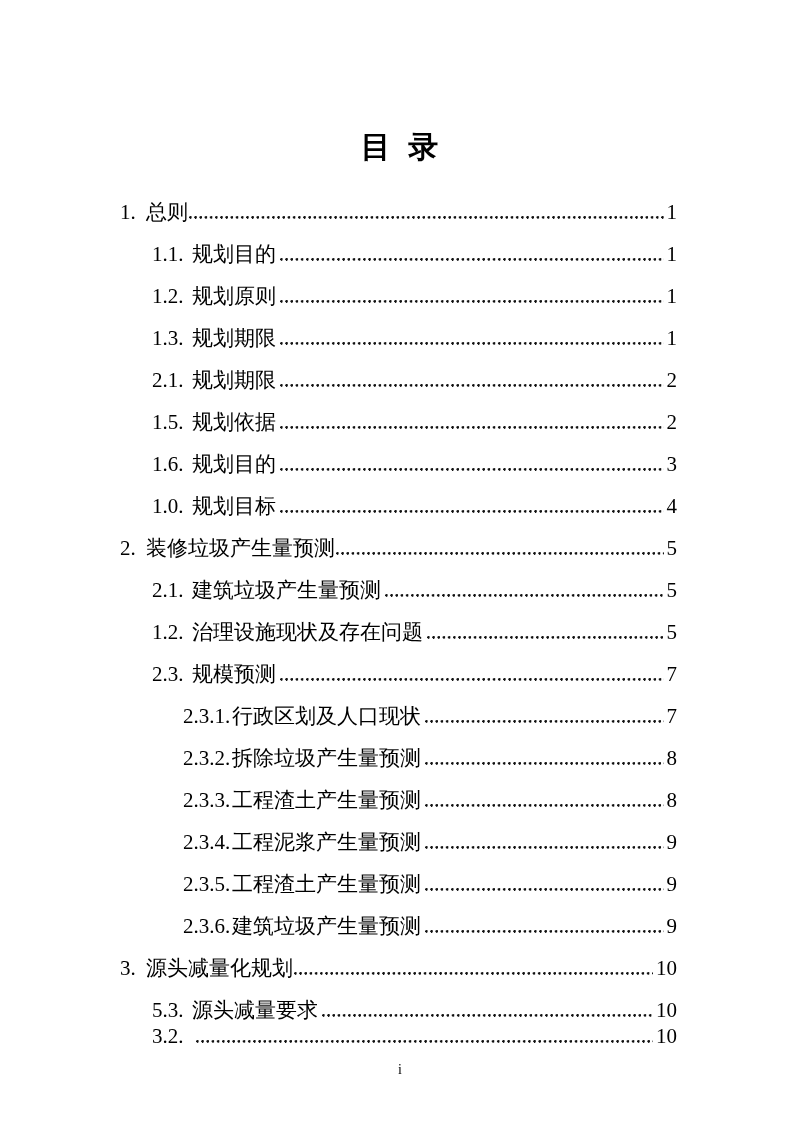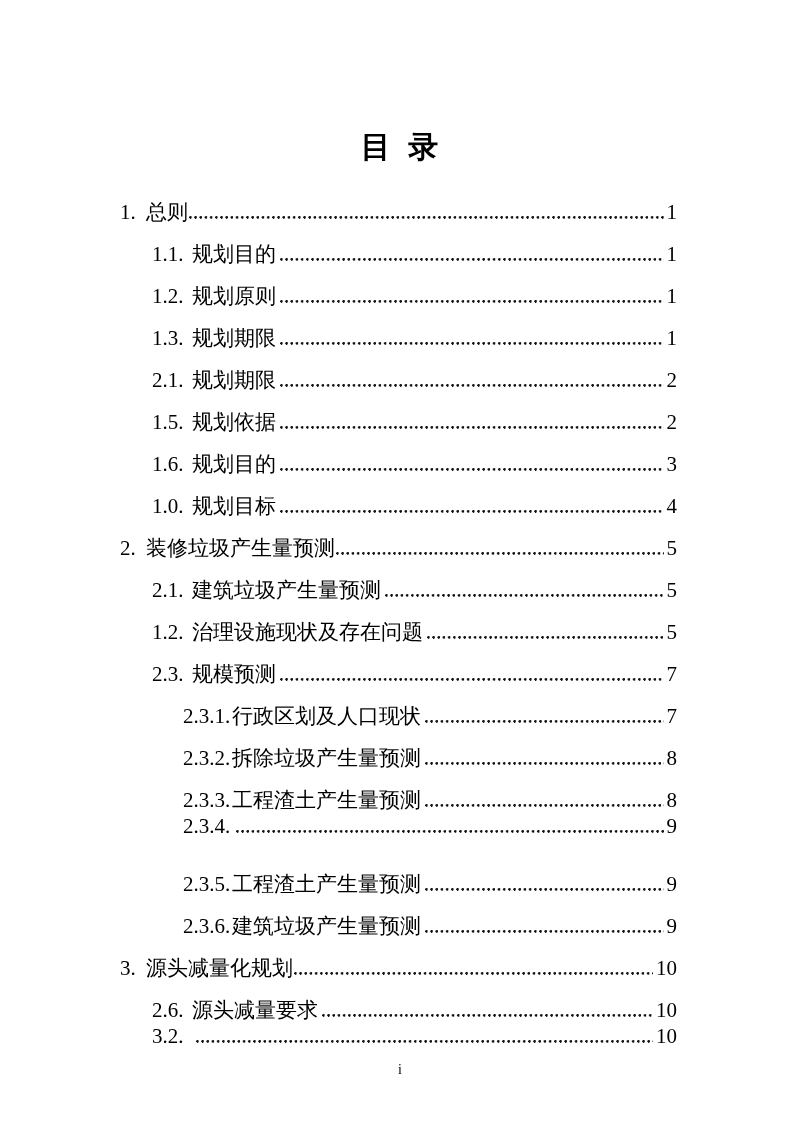--- a/index.html
+++ b/index.html
@@ -159,20 +159,21 @@
     <span class="page-num">8</span>
   </div>
       <div class="toc-row level-3">
     <span class="num">2.3.3.</span>
     <span class="label">工程渣土产生量预测</span>
     <span class="leader"></span>
     <span class="page-num">8</span>
   </div>
       <div class="toc-row level-3">
     <span class="num">2.3.4.</span>
+    <span class="label">工程泥浆产生量预测</span>
     <span class="leader"></span>
     <span class="page-num">9</span>
   </div>
       <div class="toc-row level-3">
     <span class="num">2.3.5.</span>
     <span class="label">工程渣土产生量预测</span>
     <span class="leader"></span>
     <span class="page-num">9</span>
   </div>
       <div class="toc-row level-3">
@@ -181,21 +182,21 @@
     <span class="leader"></span>
     <span class="page-num">9</span>
   </div>
       <div class="toc-row level-1">
     <span class="num">3.</span>
     <span class="label">源头减量化规划</span>
     <span class="leader"></span>
     <span class="page-num">10</span>
   </div>
       <div class="toc-row level-2">
-    <span class="num">2.6.</span>
+    <span class="num">5.3.</span>
     <span class="label">源头减量要求</span>
     <span class="leader"></span>
     <span class="page-num">10</span>
   </div>
       <div class="toc-row level-2">
     <span class="num">3.2.</span>
     <span class="leader"></span>
     <span class="page-num">10</span>
   </div>
     </div>

